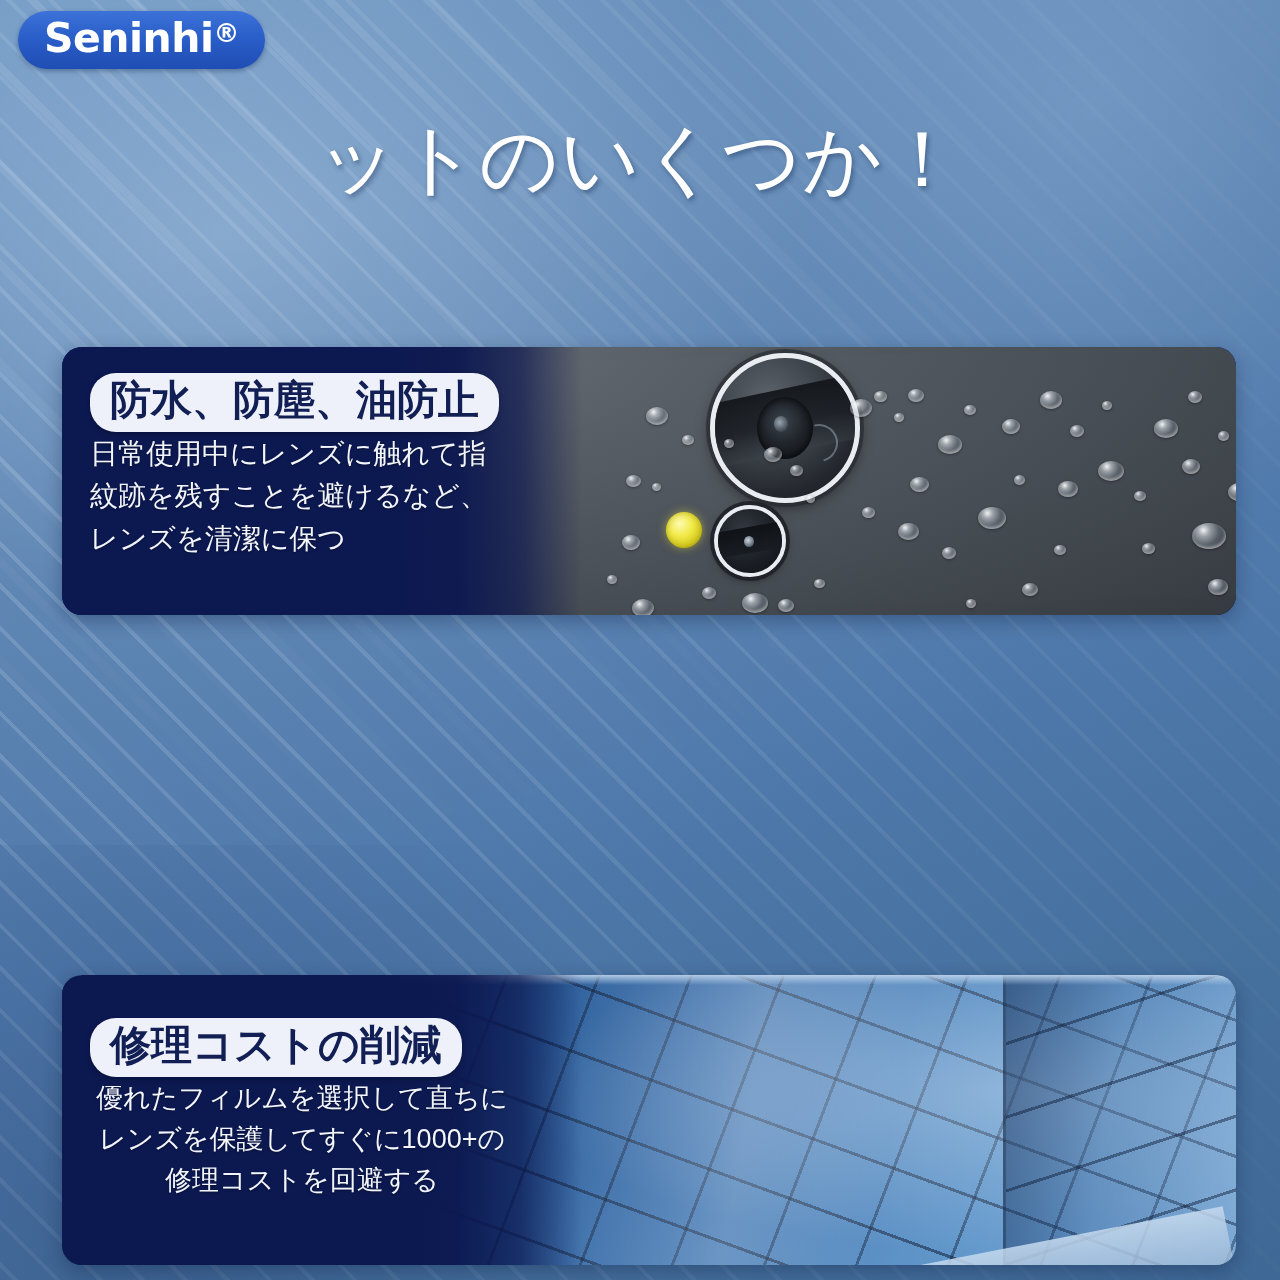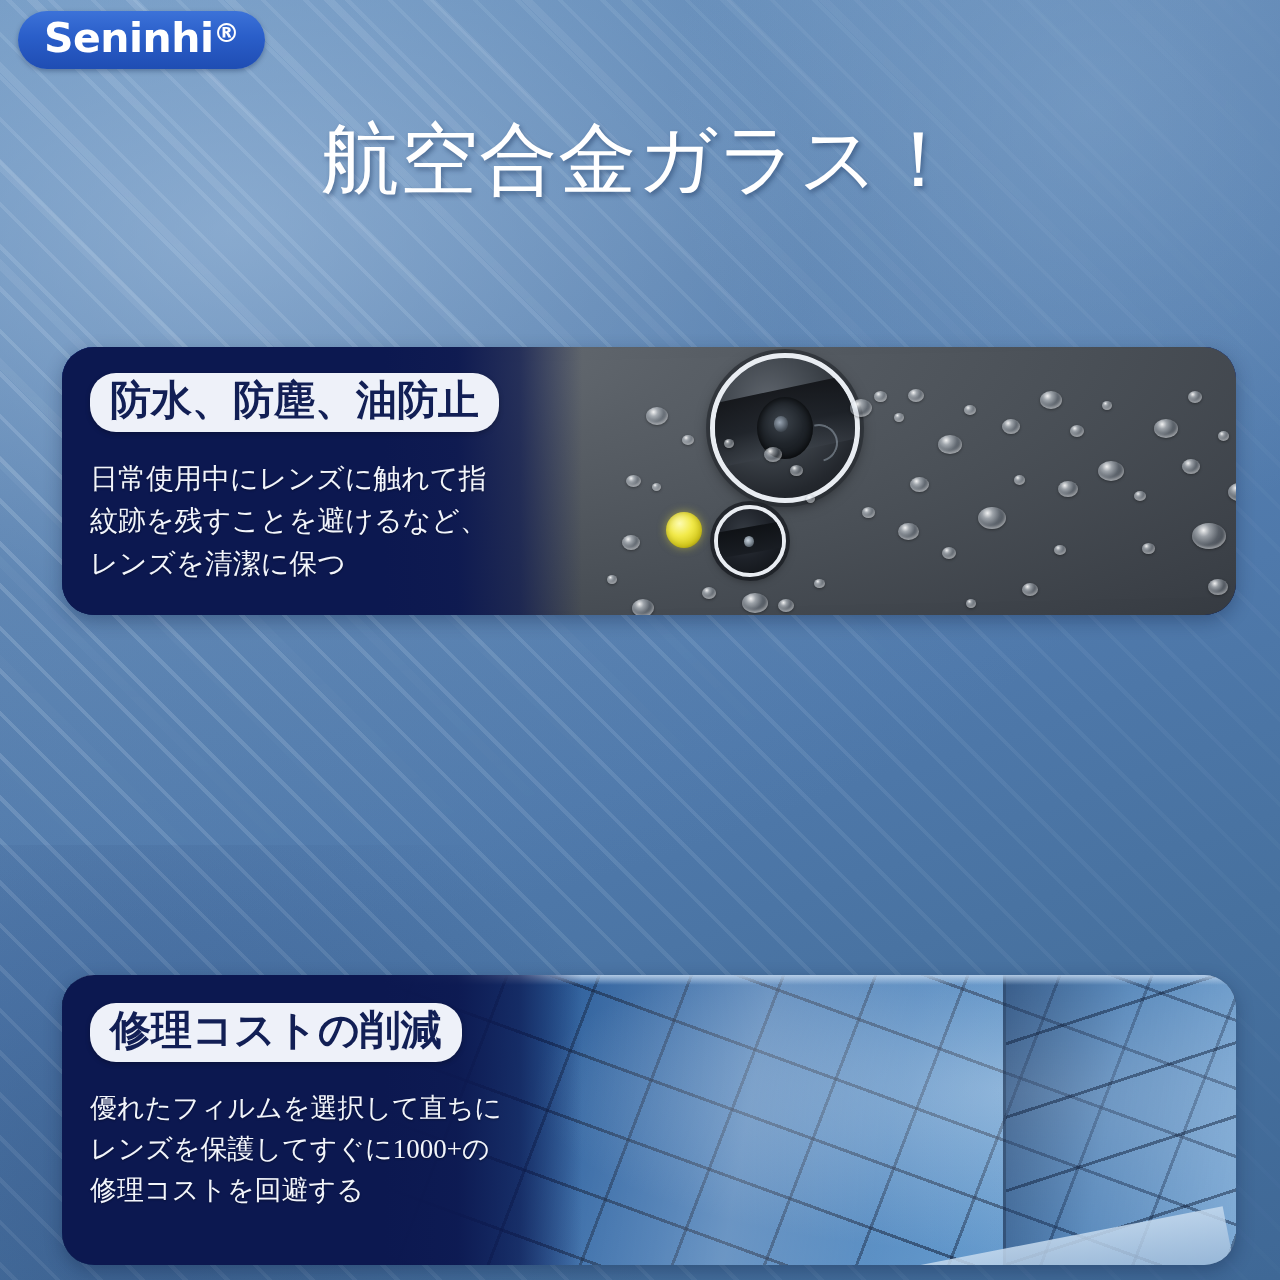--- a/index.html
+++ b/index.html
@@ -117,21 +117,21 @@
     font-family: "DejaVu Sans", sans-serif;
   }
   .headline .l1 { display:block; }
   .headline .l2 { display:block; }
 
   
   .card {
     position: absolute;
     left: 62px;
     width: 1174px;
-    border-radius: 32px;
+    border-radius: 20px;
     overflow: hidden;
     background: #0f172a;
     box-shadow: 0 6px 18px rgba(12,28,62,0.33);
   }
   #card-1 { top: 347px;  height: 268px; }
   #card-2 { top: 661px;  height: 268px; }
   #card-3 { top: 975px;  height: 290px; }
 
   .card-photo {
     position: absolute;
@@ -143,45 +143,45 @@
     width: 520px;
     z-index: 4;
     background: linear-gradient(90deg,
         #0c1850 0%, #0c1850 62%,
         rgba(12,24,80,0.96) 76%,
         rgba(12,24,80,0.70) 88%,
         rgba(12,24,80,0.0) 100%);
     padding: 26px 0 0 28px;
     box-sizing: border-box;
   }
-  #card-3 .card-textpanel { padding-top: 28px; }
+  #card-3 .card-textpanel { padding-top: 43px; }
 
   .card-title-pill {
     display: inline-block;
     background: #eef1f9;
     color: #121f55;
     border-radius: 26px;
     padding: 5px 20px 8px 20px;
     font-size: 41px;
     font-weight: bold;
     line-height: 1.12;
     white-space: nowrap;
     font-family: "DejaVu Sans", sans-serif;
     box-shadow: 0 2px 5px rgba(0,0,0,0.25);
   }
   .card-body {
-    margin-top: 26px;
+    margin-top: 1px;
     color: #f2f5fb;
     font-size: 28px;
     line-height: 1.52;
     width: 408px;
-    font-family: Liberation Serif, serif;
+    font-family: Liberation Sans, sans-serif;
     text-shadow: 0 1px 2px rgba(0,0,0,0.35);
   }
-  #card-3 .card-body { width: 424px; font-size: 27px; }
+  #card-3 .card-body { width: 424px; font-size: 27px; text-align: center; }
 
   
   .phone-scene {
     position: absolute;
     inset: 0;
     background: linear-gradient(180deg, #1b3fb1 0%, #123394 40%, #0d2470 100%);
     overflow: hidden;
   }
   .phone-body {
     position: absolute;
@@ -349,21 +349,21 @@
 
   <div class="bg-base"></div>
   <div class="bg-stripes"></div>
   <div class="bg-stripes-2"></div>
   <div class="bg-glow-tr"></div>
   <div class="bg-dark-bl"></div>
 
   <div class="logo-pill"><span>Seninhi</span><span class="reg">®</span></div>
 
   <div class="headline">
-    <span class="l2">航空合金ガラス！</span>
+    <span class="l2">ットのいくつか！</span>
   </div>
 
   <div class="card" id="card-1">
     <div class="card-photo">
       <div class="phone-scene">
         <div class="phone-body">
           
           
         </div>
 

